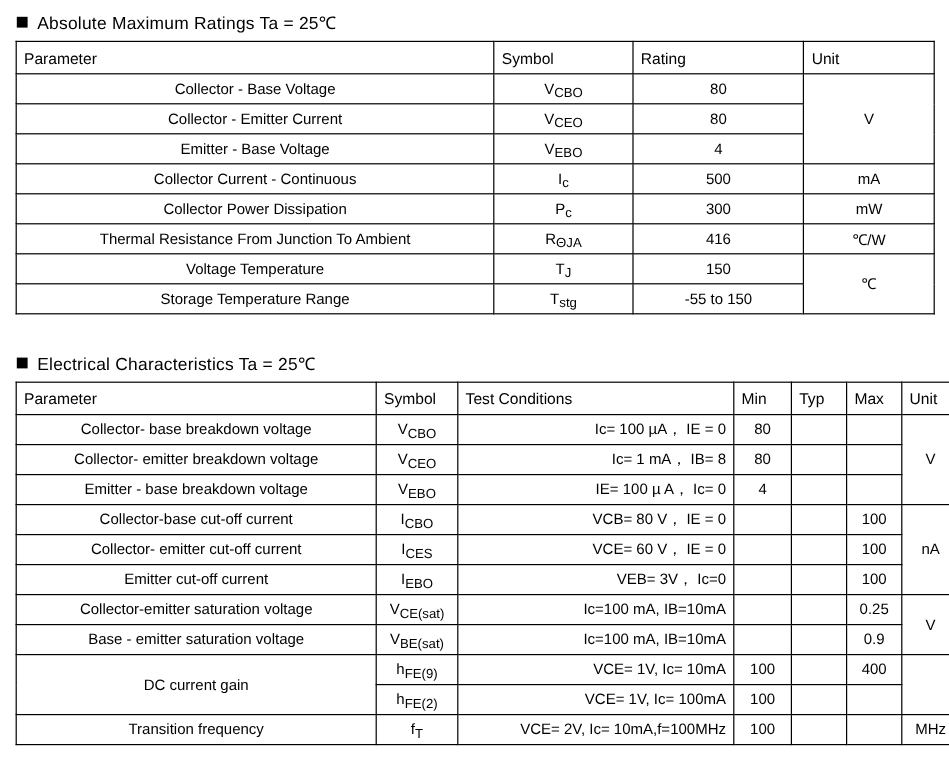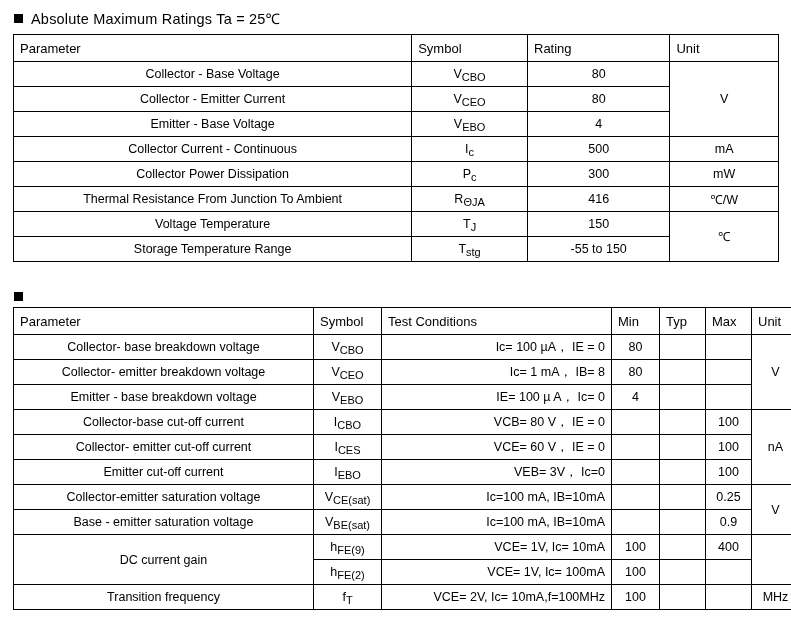--- a/index.html
+++ b/index.html
@@ -156,20 +156,21 @@
         <td class="center"><span>T</span><sub>stg</sub></td>
         <td class="center">-55 to 150</td>
       </tr>
     </tbody>
   </table>
 
   <div class="spacer"></div>
 
   <div class="section-title">
     <span class="bullet-square"></span>
+    <span>Electrical Characteristics Ta = 25℃</span>
   </div>
 
   <table class="t2">
     <colgroup>
       <col class="c-param">
         <col class="c-sym">
         <col class="c-cond">
         <col class="c-min">
         <col class="c-typ">
         <col class="c-max">

